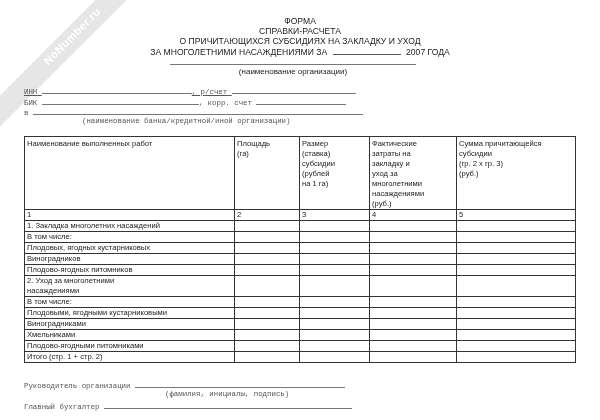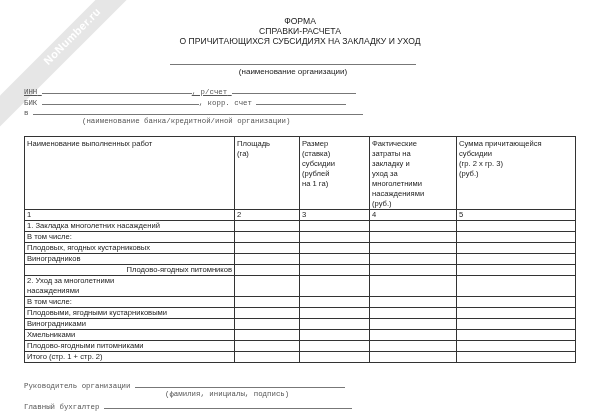--- a/index.html
+++ b/index.html
@@ -26,20 +26,25 @@
 </head>
 <body>
 
 <div class="watermark-band"></div>
 <div class="watermark-text">NoNumber.ru</div>
 
 <div class="title" style="top:16px;">
   <span class="title-line">ФОРМА</span>
   <span class="title-line">СПРАВКИ-РАСЧЕТА</span>
   <span class="title-line">О ПРИЧИТАЮЩИХСЯ СУБСИДИЯХ НА ЗАКЛАДКУ И УХОД</span>
+  <span class="title-line">
+    <span>ЗА МНОГОЛЕТНИМИ НАСАЖДЕНИЯМИ ЗА</span>
+    <span class="blank"></span>
+    <span>2007 ГОДА</span>
+  </span>
 </div>
 <div class="org-line"></div>
 <div class="org-caption">(наименование организации)</div>
 
 <div class="req mono" style="top:86px;text-decoration:underline;">
   <span>ИНН</span>
   <span class="uline" style="width:150px;"></span><span>, р/счет</span>
   <span class="uline" style="width:124px;"></span>
 </div>
 <div class="req mono" style="top:97px;">
@@ -107,21 +112,21 @@
         <td></td>
       </tr>
       <tr>
         <td style="white-space: pre-line;">Виноградников</td>
         <td></td>
         <td></td>
         <td></td>
         <td></td>
       </tr>
       <tr>
-        <td style="white-space: pre-line; text-align: right;">Плодово-ягодных питомников</td>
+        <td style="white-space: pre-line;">Плодово-ягодных питомников</td>
         <td></td>
         <td></td>
         <td></td>
         <td></td>
       </tr>
       <tr>
         <td style="white-space: pre-line;">2. Уход за многолетними
 насаждениями</td>
         <td></td>
         <td></td>

